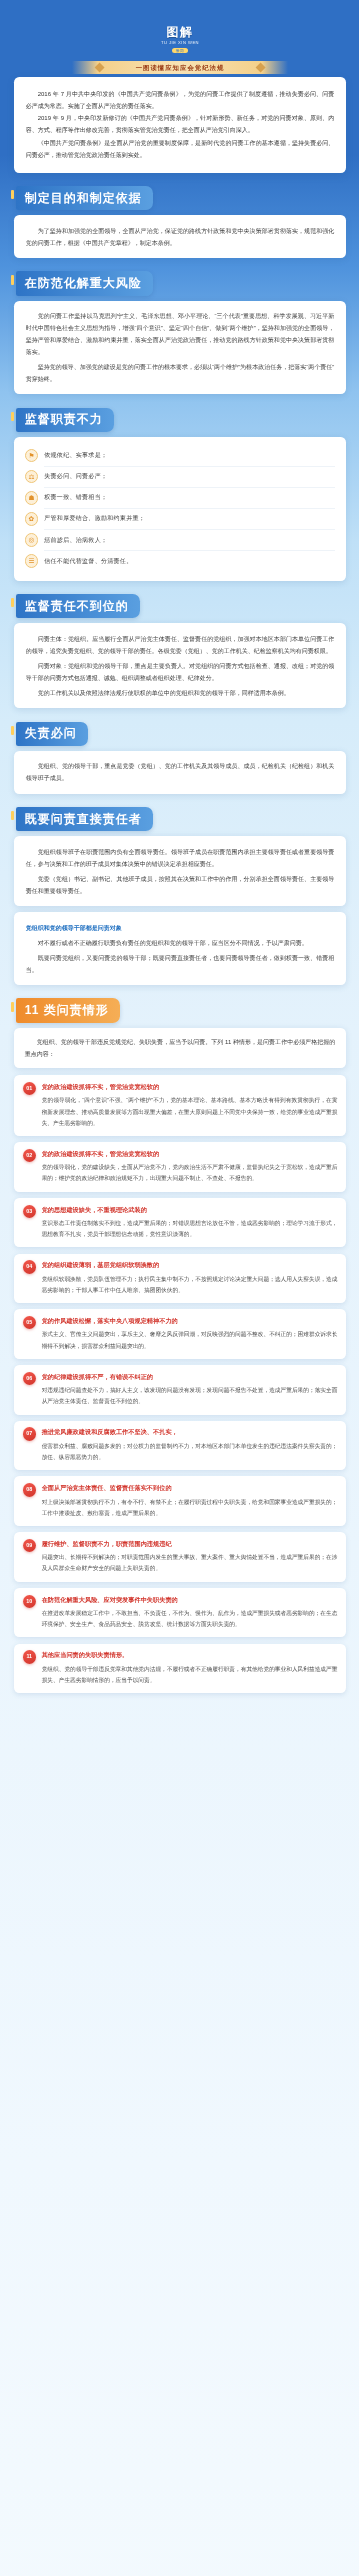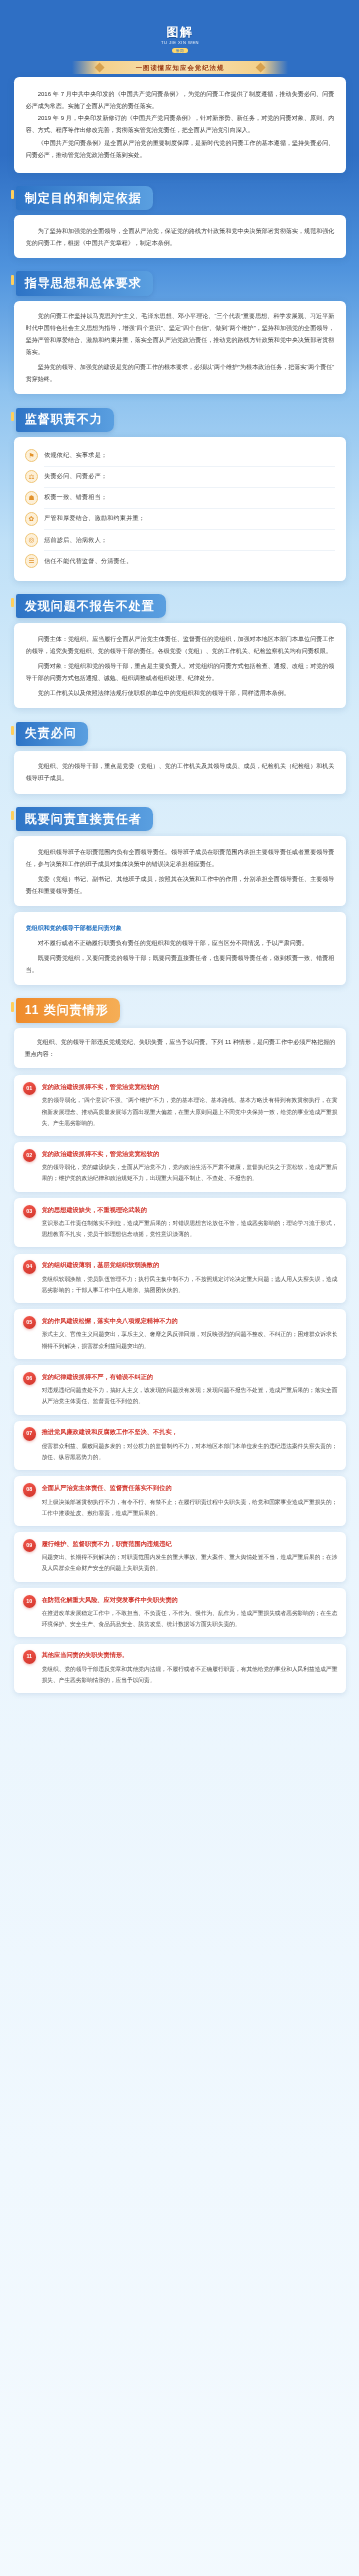--- a/index.html
+++ b/index.html
@@ -295,21 +295,21 @@
     <p>《中国共产党问责条例》是全面从严治党的重要制度保障，是新时代党的问责工作的基本遵循，坚持失责必问、问责必严，推动管党治党政治责任落到实处。</p>
   </div>
 
   
   <div class="sec-head">制定目的和制定依据</div>
   <div class="card">
     <p>为了坚持和加强党的全面领导，全面从严治党，保证党的路线方针政策和党中央决策部署贯彻落实，规范和强化党的问责工作，根据《中国共产党章程》，制定本条例。</p>
   </div>
 
   
-  <div class="sec-head">指导思想和总体要求</div>
+  <div class="sec-head">在防范化解重大风险</div>
   <div class="card">
     <p>党的问责工作坚持以马克思列宁主义、毛泽东思想、邓小平理论、“三个代表”重要思想、科学发展观、习近平新时代中国特色社会主义思想为指导，增强“四个意识”、坚定“四个自信”、做到“两个维护”，坚持和加强党的全面领导，坚持严管和厚爱结合、激励和约束并重，落实全面从严治党政治责任，推动党的路线方针政策和党中央决策部署贯彻落实。</p>
     <p>坚持党的领导、加强党的建设是党的问责工作的根本要求，必须以“两个维护”为根本政治任务，把落实“两个责任”贯穿始终。</p>
   </div>
 
   
   <div class="sec-head">监督职责不力</div>
   <div class="duty-list">
     <div class="duty-row">
       <span class="duty-ico">⚑</span>
@@ -336,21 +336,21 @@
       <span class="duty-txt">惩前毖后、治病救人；</span>
     </div>
     <div class="duty-sep"></div>
     <div class="duty-row">
       <span class="duty-ico">☰</span>
       <span class="duty-txt">信任不能代替监督、分清责任。</span>
     </div>
   </div>
 
   
-  <div class="sec-head">发现问题不报告不处置</div>
+  <div class="sec-head">监督责任不到位的</div>
   <div class="card">
     <p>问责主体：党组织。应当履行全面从严治党主体责任、监督责任的党组织，加强对本地区本部门本单位问责工作的领导，追究失责党组织、党的领导干部的责任。各级党委（党组）、党的工作机关、纪检监察机关均有问责权限。</p>
     <p>问责对象：党组织和党的领导干部，重点是主要负责人。对党组织的问责方式包括检查、通报、改组；对党的领导干部的问责方式包括通报、诫勉、组织调整或者组织处理、纪律处分。</p>
     <p>党的工作机关以及依照法律法规行使职权的单位中的党组织和党的领导干部，同样适用本条例。</p>
   </div>
 
   
   <div class="sec-head">失责必问</div>
   <div class="card">
     <p>党组织、党的领导干部，重点是党委（党组）、党的工作机关及其领导成员、成员，纪检机关（纪检组）和机关领导班子成员。</p>

